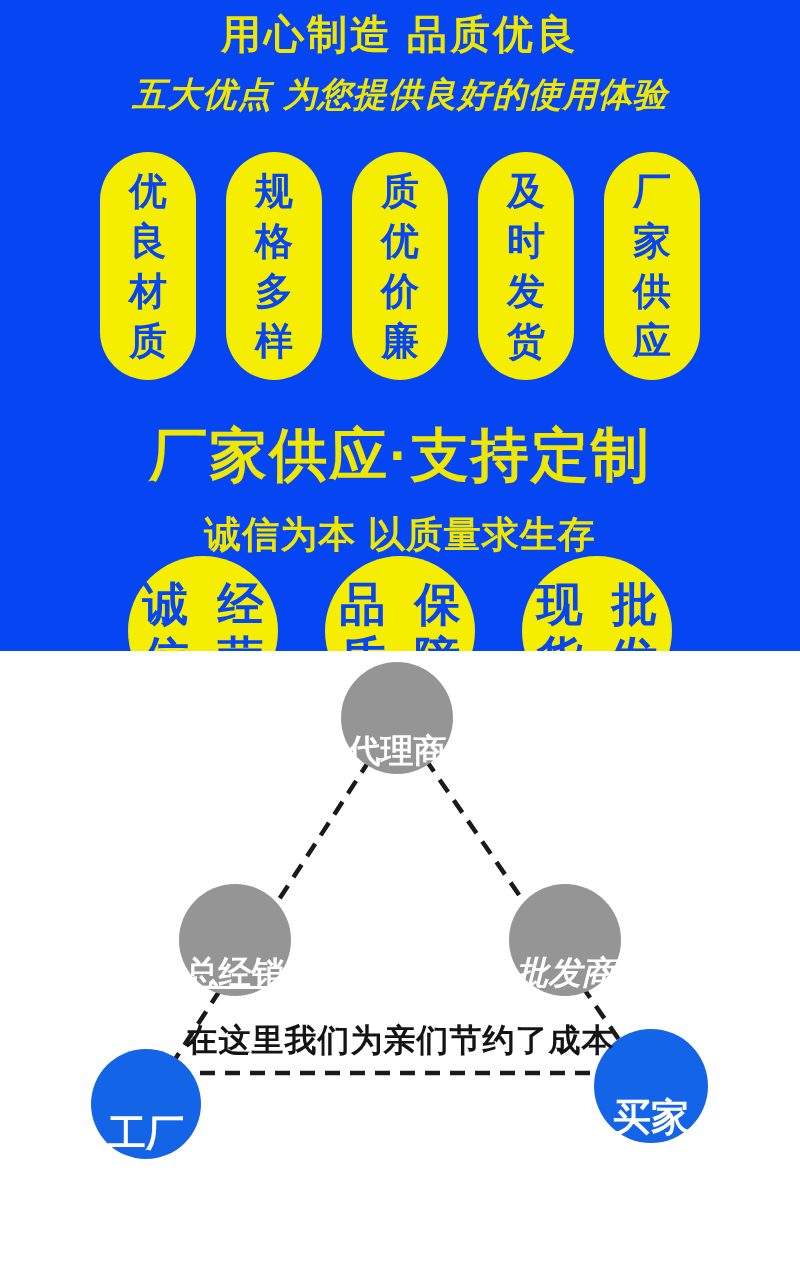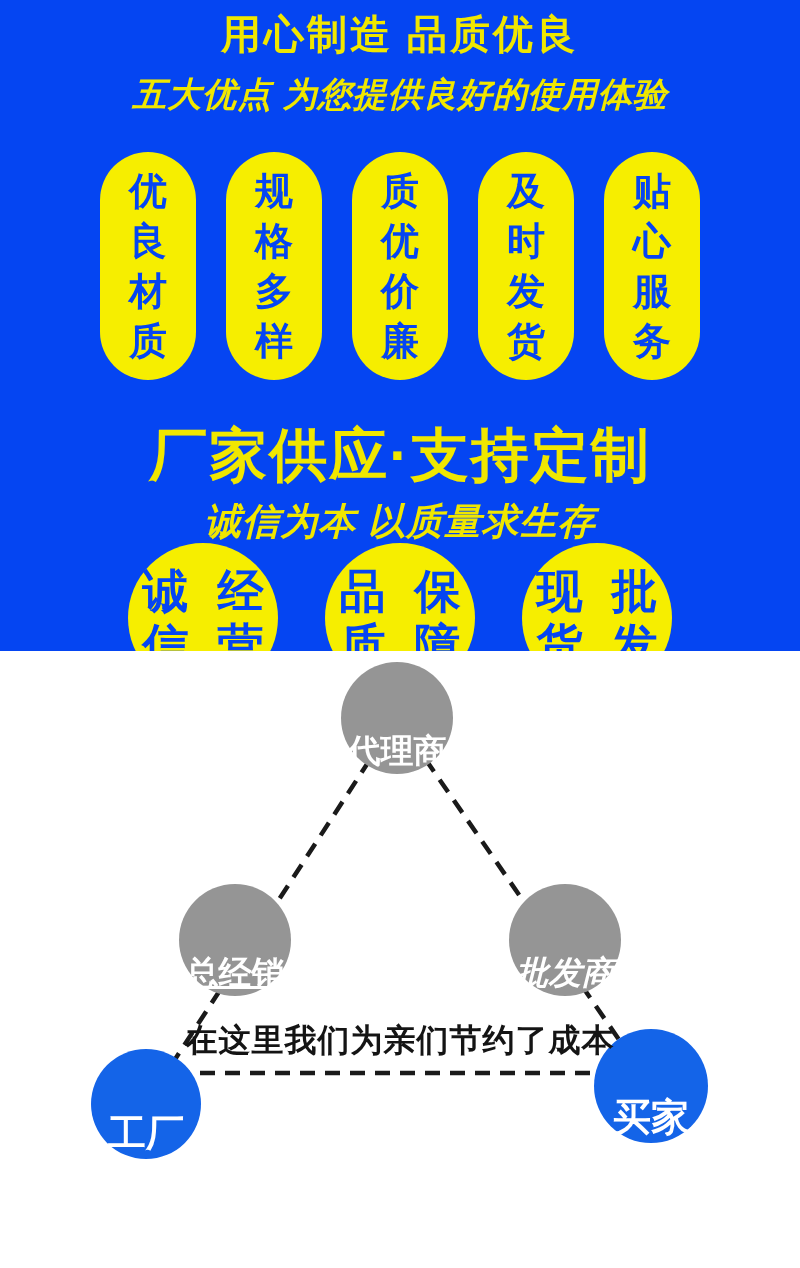--- a/index.html
+++ b/index.html
@@ -49,25 +49,24 @@
     color:var(--blue-text,#0545f2);
     text-align:center;
   }
   .big-heading {
     margin-top:42px;
     font-size:58px;
     line-height:66px;
     letter-spacing:2px;
   }
   .sub-heading {
-    margin-top:13px;
+    margin-top:26px;
     font-size:37px;
     line-height:42px;
     letter-spacing:1px;
-    font-style:italic;
   }
   .badge-row {
     display:flex;
     justify-content:center;
     gap:47px;
   }
   .badge {
     width:150px; height:150px;
     border-radius:50%;
     background:var(--yellow,#f6ee00);
@@ -132,21 +131,21 @@
       <div class="pill">
         <span class="pill-label">规格多样</span>
       </div>
       <div class="pill">
         <span class="pill-label">质优价廉</span>
       </div>
       <div class="pill">
         <span class="pill-label">及时发货</span>
       </div>
       <div class="pill">
-        <span class="pill-label">贴心服务</span>
+        <span class="pill-label">厂家供应</span>
       </div>
     </div>
 
     <div class="big-heading">厂家供应·支持定制</div>
     <div class="sub-heading">诚信为本 以质量求生存</div>
 
     <div class="badge-row">
       <div class="badge">
         <span>诚信</span>
         <span>经营</span>

